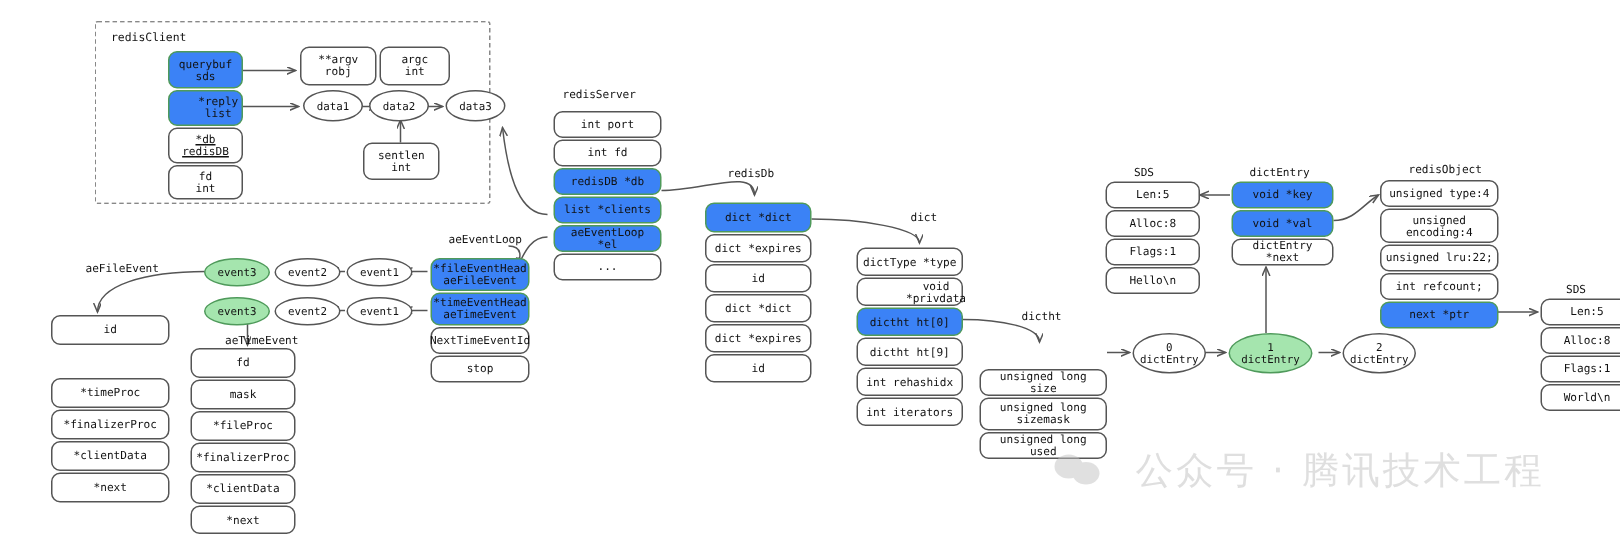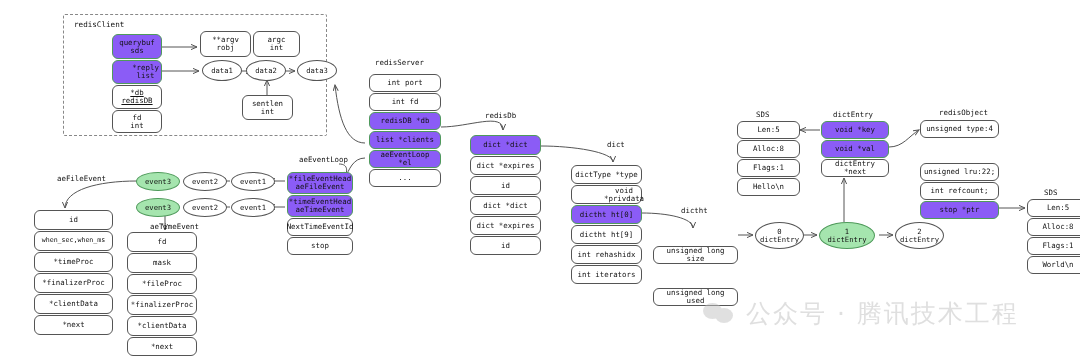--- a/index.html
+++ b/index.html
@@ -5,33 +5,33 @@
   html,body{margin:0;padding:0;background:#ffffff;}
   body{width:1080px;height:358px;position:relative;overflow:hidden;
        font-family:"DejaVu Sans Mono","Liberation Mono",monospace;}
   #stage{position:absolute;left:0;top:0;width:908px;height:358px;margin-left:17px;}
   svg#wires{position:absolute;left:0;top:0;width:1080px;height:358px;pointer-events:none;}
 
   .node{position:absolute;box-sizing:border-box;border:1.1px solid #555;
         border-radius:6px;background:#fff;display:flex;align-items:center;
         justify-content:center;text-align:center;line-height:1.08;
         font-size:7.4px;color:#111;padding:1px 2px;white-space:pre-line;}
-  .node.g{background:#8b5cf6;border-color:#4f9a5b;}
+  .node.g{background:#3b82f6;border-color:#4f9a5b;}
   .ell{position:absolute;box-sizing:border-box;border:1.1px solid #555;
        border-radius:50%;background:#fff;display:flex;align-items:center;
        justify-content:center;text-align:center;line-height:1.1;
        font-size:7.2px;color:#111;white-space:pre-line;}
   .ell.g{background:#a5e5ae;border-color:#4f9a5b;}
   .cap{position:absolute;font-size:7.4px;color:#111;white-space:nowrap;}
   .dashbox{position:absolute;box-sizing:border-box;border:1.2px dashed #888;
            border-radius:2px;background:transparent;}
   .dashlabel{position:absolute;font-size:7.6px;color:#111;}
 
   #wm{position:absolute;left:686px;top:297px;display:flex;align-items:center;
-      gap:9px;opacity:.5;}
+      gap:20px;opacity:.5;}
   #wm .wmlogo{width:34px;height:24px;position:relative;}
   #wm .wmlogo .b1,#wm .wmlogo .b2{position:absolute;background:#c3c3c3;border-radius:50%;}
   #wm .wmlogo .b1{left:0;top:1px;width:19px;height:16px;}
   #wm .wmlogo .b2{left:12px;top:6px;width:18px;height:15px;}
   #wm .wmtext{font-family:"DejaVu Sans","Liberation Sans",sans-serif;
               font-size:25px;color:#c0c0c0;letter-spacing:2px;white-space:nowrap;}
 </style>
 </head>
 <body>
 
@@ -148,21 +148,20 @@
   <div class="ell g" style="left:119px;top:172px;width:44px;height:19px;">event3</div>
   <div class="ell" style="left:166px;top:172px;width:44px;height:19px;">event2</div>
   <div class="ell" style="left:214px;top:172px;width:44px;height:19px;">event1</div>
 
   <div class="ell g" style="left:119px;top:198px;width:44px;height:19px;">event3</div>
   <div class="ell" style="left:166px;top:198px;width:44px;height:19px;">event2</div>
   <div class="ell" style="left:214px;top:198px;width:44px;height:19px;">event1</div>
 
   <div class="cap" style="left:40px;top:174px;">aeFileEvent</div>
   <div class="node" style="left:17px;top:210px;width:79px;height:20px;">id</div>
-  <div class="node" style="left:17px;top:231px;width:79px;height:20px;font-size:6.6px;">when_sec,when_ms</div>
   <div class="node" style="left:17px;top:252px;width:79px;height:20px;">*timeProc</div>
   <div class="node" style="left:17px;top:273px;width:79px;height:20px;">*finalizerProc</div>
   <div class="node" style="left:17px;top:294px;width:79px;height:20px;">*clientData</div>
   <div class="node" style="left:17px;top:315px;width:79px;height:20px;">*next</div>
 
   <div class="cap" style="left:133px;top:222px;">aeTimeEvent</div>
   <div class="node" style="left:110px;top:232px;width:70px;height:20px;">fd</div>
   <div class="node" style="left:110px;top:253px;width:70px;height:20px;">mask</div>
   <div class="node" style="left:110px;top:274px;width:70px;height:20px;">*fileProc</div>
   <div class="node" style="left:110px;top:295px;width:70px;height:20px;">*finalizerProc</div>
@@ -172,20 +171,22 @@
   <div class="cap" style="left:590px;top:140px;">dict</div>
   <div class="node" style="left:554px;top:165px;width:71px;height:19px;">dictType *type</div>
   <div class="node" style="left:554px;top:185px;width:71px;height:19px;padding-left:37px;">void *privdata</div>
   <div class="node g" style="left:554px;top:205px;width:71px;height:19px;">dictht ht[0]</div>
   <div class="node" style="left:554px;top:225px;width:71px;height:19px;">dictht ht[9]</div>
   <div class="node" style="left:554px;top:245px;width:71px;height:19px;">int rehashidx</div>
   <div class="node" style="left:554px;top:265px;width:71px;height:19px;">int iterators</div>
 
   <div class="cap" style="left:664px;top:206px;">dictht</div>
   <div class="node" style="left:636px;top:246px;width:85px;height:18px;">unsigned long size</div>
+  <div class="node" style="left:636px;top:265px;width:85px;height:22px;">unsigned long
+sizemask</div>
   <div class="node" style="left:636px;top:288px;width:85px;height:18px;">unsigned long used</div>
 
   <div class="ell" style="left:738px;top:222px;width:49px;height:27px;">0
 dictEntry</div>
   <div class="ell g" style="left:802px;top:222px;width:56px;height:27px;">1
 dictEntry</div>
   <div class="ell" style="left:878px;top:222px;width:49px;height:27px;">2
 dictEntry</div>
 
   <div class="cap" style="left:816px;top:110px;">dictEntry</div>
@@ -194,23 +195,25 @@
   <div class="node" style="left:804px;top:159px;width:68px;height:18px;">dictEntry *next</div>
 
   <div class="cap" style="left:739px;top:110px;">SDS</div>
   <div class="node" style="left:720px;top:121px;width:63px;height:18px;">Len:5</div>
   <div class="node" style="left:720px;top:140px;width:63px;height:18px;">Alloc:8</div>
   <div class="node" style="left:720px;top:159px;width:63px;height:18px;">Flags:1</div>
   <div class="node" style="left:720px;top:178px;width:63px;height:18px;">Hello\n</div>
 
   <div class="cap" style="left:922px;top:108px;">redisObject</div>
   <div class="node" style="left:903px;top:120px;width:79px;height:18px;">unsigned type:4</div>
+  <div class="node" style="left:903px;top:139px;width:79px;height:23px;">unsigned
+encoding:4</div>
   <div class="node" style="left:903px;top:163px;width:79px;height:18px;">unsigned lru:22;</div>
   <div class="node" style="left:903px;top:182px;width:79px;height:18px;">int refcount;</div>
-  <div class="node g" style="left:903px;top:201px;width:79px;height:18px;">stop *ptr</div>
+  <div class="node g" style="left:903px;top:201px;width:79px;height:18px;">next *ptr</div>
 
   <div class="cap" style="left:1027px;top:188px;">SDS</div>
   <div class="node" style="left:1010px;top:199px;width:62px;height:18px;">Len:5</div>
   <div class="node" style="left:1010px;top:218px;width:62px;height:18px;">Alloc:8</div>
   <div class="node" style="left:1010px;top:237px;width:62px;height:18px;">Flags:1</div>
   <div class="node" style="left:1010px;top:256px;width:62px;height:18px;">World\n</div>
 
   <div id="wm">
     <div class="wmlogo">
       <div class="b1"></div>

